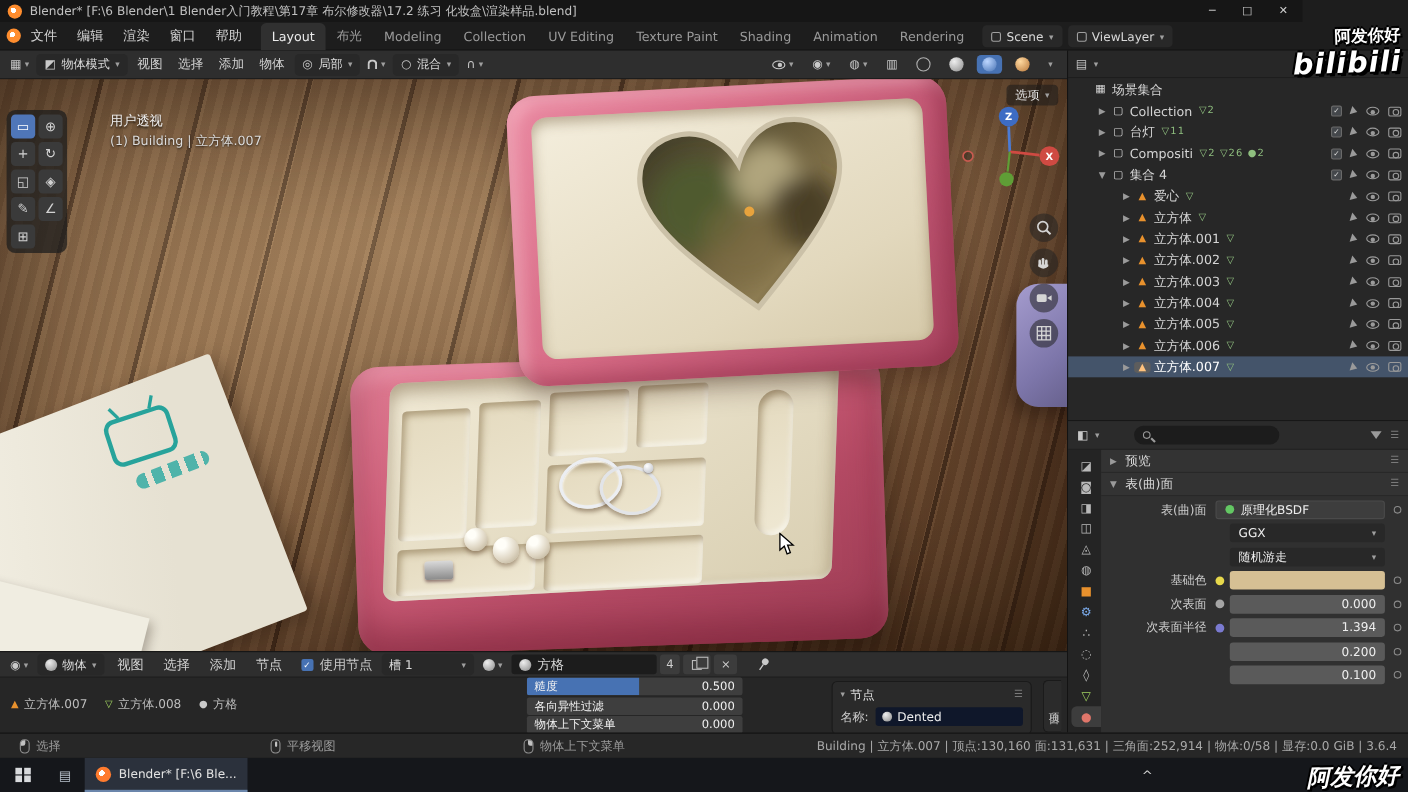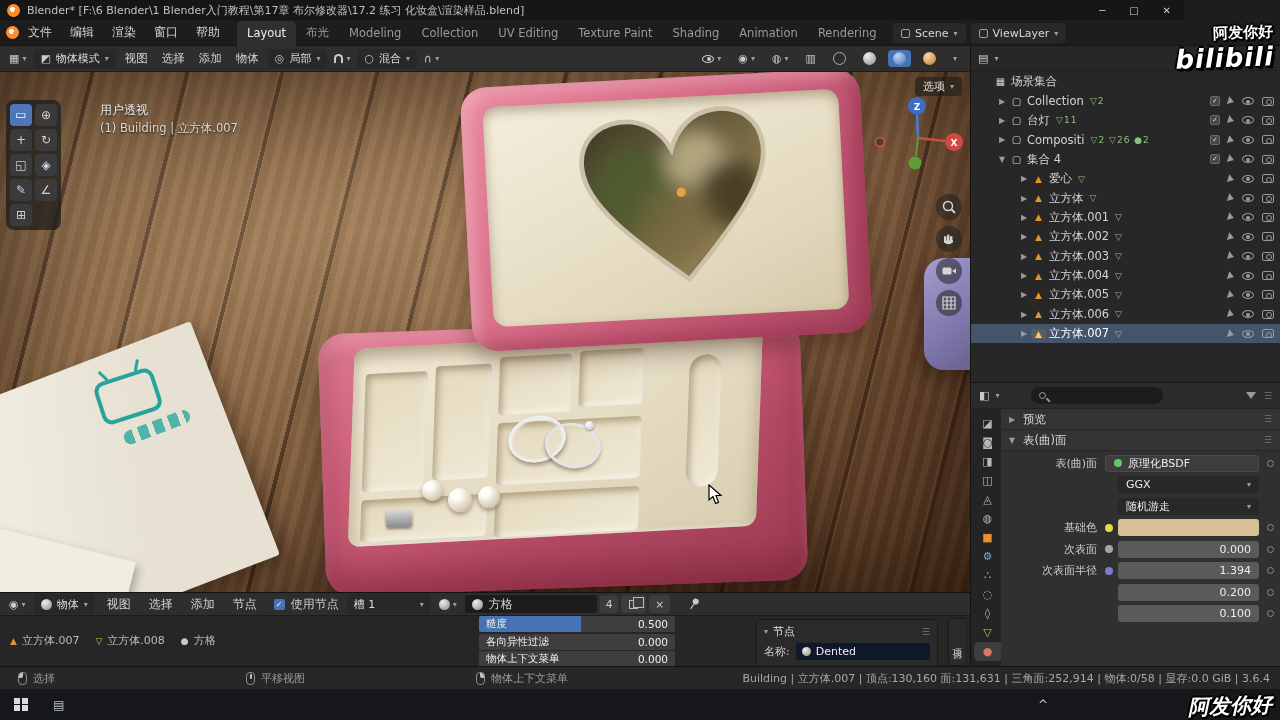--- a/index.html
+++ b/index.html
@@ -881,20 +881,24 @@
       <span class="winlogo">
           <span></span>
           <span></span>
           <span></span>
           <span></span>
         </span>
     </div>
     <div class="tkico">▤</div>
     <div style="display:flex">
 
+        <div class="tbtn" data-active="1" data-icon="blender">
+        <span class="folder"></span>
+        <span>Blender* [F:\6 Ble...</span>
+      </div>
       </div>
   </div>
   <div class="tray">^</div>
   <div class="wm-bot">阿发你好</div>
 
 </div>
 
 <style>
 
 .tbtn[data-icon="blender"] .folder{background:radial-gradient(circle at 40% 42%,#fff 0 2.5px,#ff7b2e 2.5px);width:14px;height:14px;border-radius:50%}

